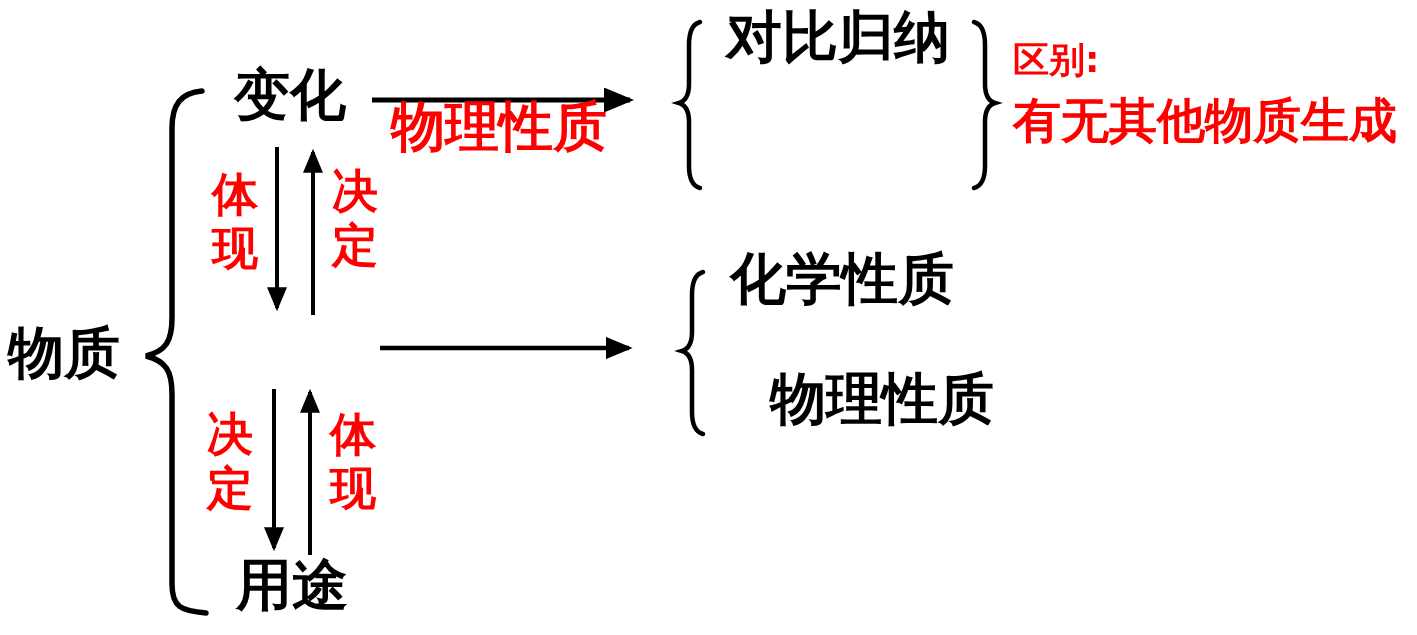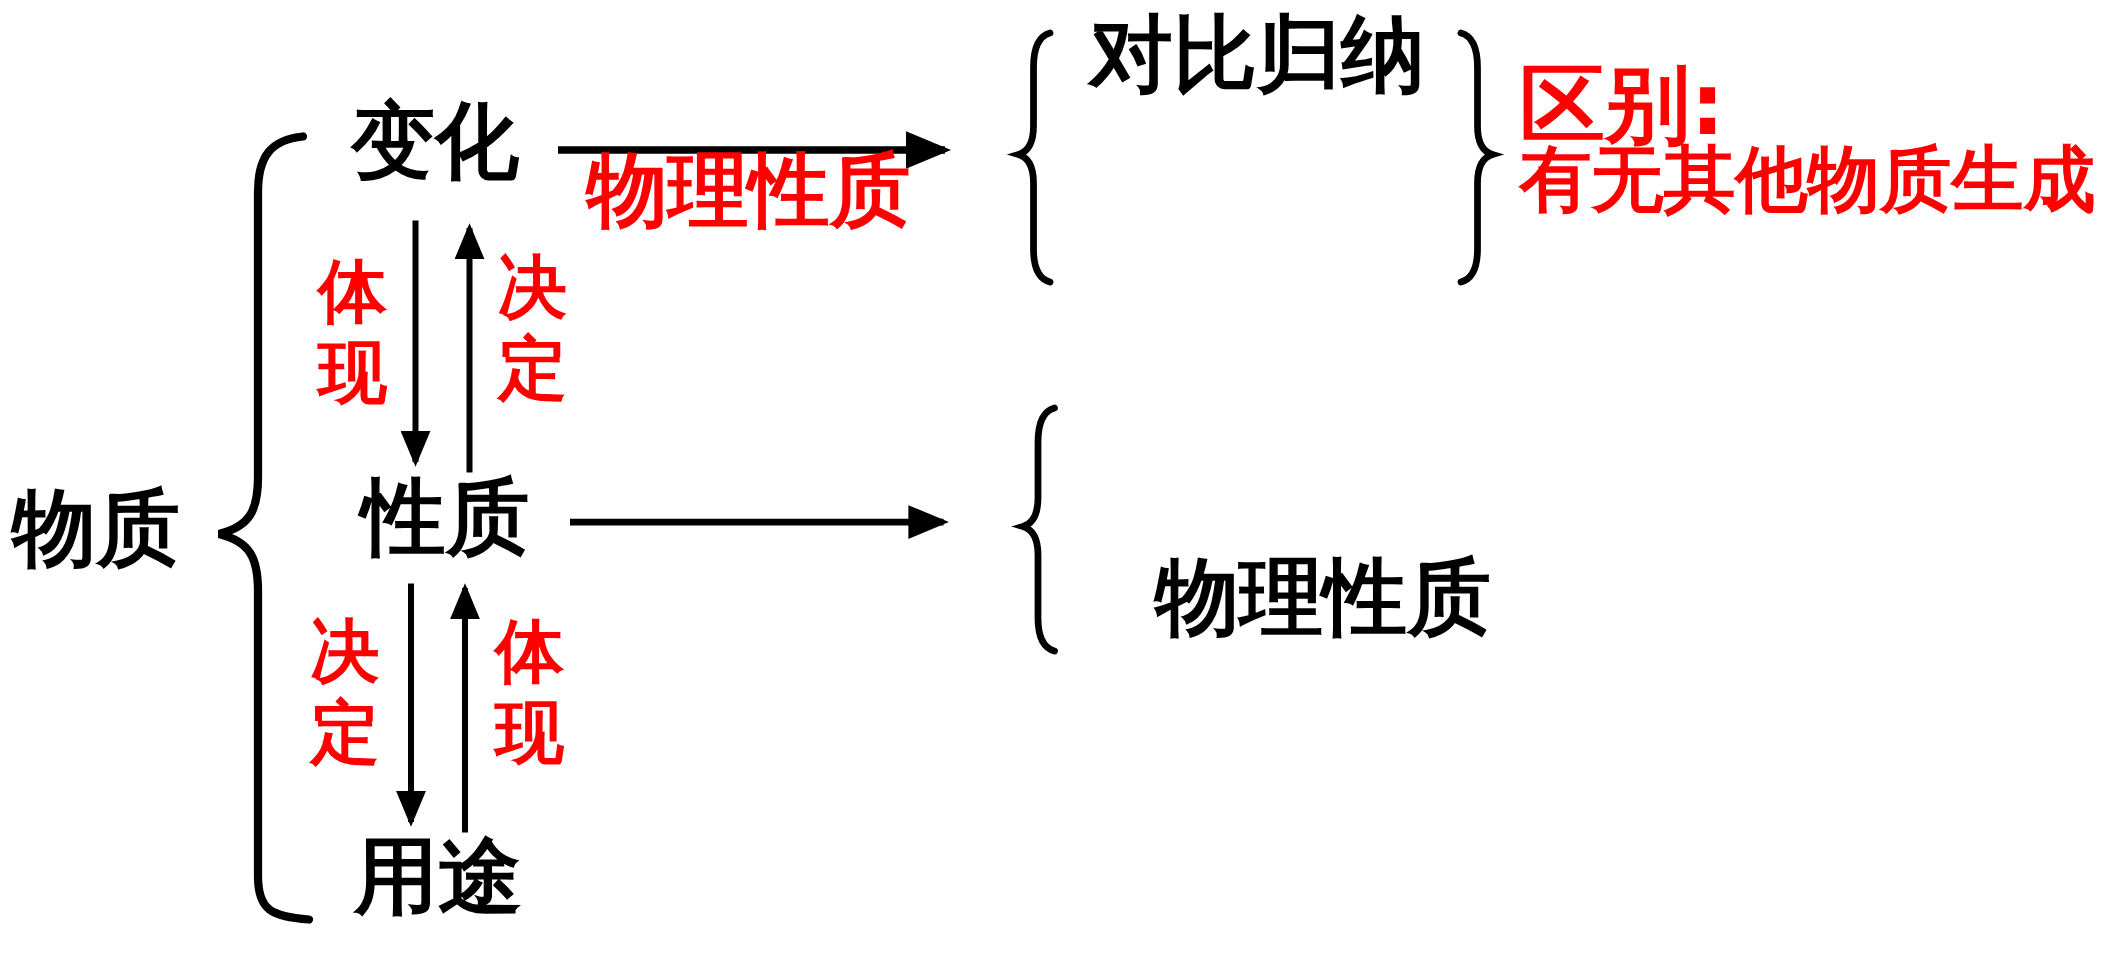--- a/index.html
+++ b/index.html
@@ -39,21 +39,21 @@
   .property      { left: 241px;  top: 318px; }
   .use           { left: 236px;  top: 557px; }
   .arrow-top     { left: 392px;  top: 44px;  font-size: 47px; }
   .arrow-bottom  { left: 391px;  top: 100px; font-size: 54px; }
   .reflect-upper { left: 212px;  top: 167px; }
   .decide-upper  { left: 332px;  top: 164px; }
   .decide-lower  { left: 207px;  top: 407px; }
   .reflect-lower { left: 330px;  top: 407px; }
   .chem-change   { left: 726px;  top: 9px;   }
   .phys-change   { left: 722px;  top: 117px; }
-  .note-title    { left: 1013px; top: 42px;  font-size: 57px; }
+  .note-title    { left: 1013px; top: 42px;  font-size: 36px; }
   .note-body     { left: 1013px; top: 96px;  font-size: 48px; text-align: center; }
   .chem-prop     { left: 730px;  top: 251px; }
   .phys-prop     { left: 727px;  top: 371px; margin-left: 43px; }
 </style>
 </head>
 <body>
 
 <div class="stage">
 
   <svg class="shapes" viewBox="0 0 1417 635" xmlns="http://www.w3.org/2000/svg">
@@ -77,30 +77,30 @@
 
     <path d="M 700 22 Q 689 25 689 45 L 689 84 Q 689 100 679 103 Q 689 106 689 122 L 689 166 Q 689 185 700 188" fill="none" stroke="#000000" stroke-width="4.5" stroke-linecap="round"></path>
     <path d="M 974 22 Q 985 25 985 45 L 985 84 Q 985 100 995 103 Q 985 106 985 122 L 985 166 Q 985 185 974 188" fill="none" stroke="#000000" stroke-width="4.5" stroke-linecap="round"></path>
 
     <path d="M 703 272 Q 692 275 692 295 L 692 332 Q 692 348 682 351 Q 692 354 692 370 L 692 412 Q 692 431 703 434" fill="none" stroke="#000000" stroke-width="4.5" stroke-linecap="round"></path>
   </svg>
 
   <div class="lbl matter">物质</div>
 
   <div class="lbl change">变化</div>
-  <div class="lbl property">性质</div>
   <div class="lbl use">用途</div>
 
   <div class="lbl red arrow-bottom">物理性质</div>
 
   <div class="lbl red vert reflect-upper">体现</div>
   <div class="lbl red vert decide-upper">决定</div>
   <div class="lbl red vert decide-lower">决定</div>
   <div class="lbl red vert reflect-lower">体现</div>
 
   <div class="lbl chem-change">对比归纳</div>
 
   <div class="lbl red note-title">区别:</div>
   <div class="lbl red note-body">有无其他物质生成</div>
 
+  <div class="lbl chem-prop">化学性质</div>
   <div class="lbl phys-prop">物理性质</div>
 
 </div>
 
 </body></html>

